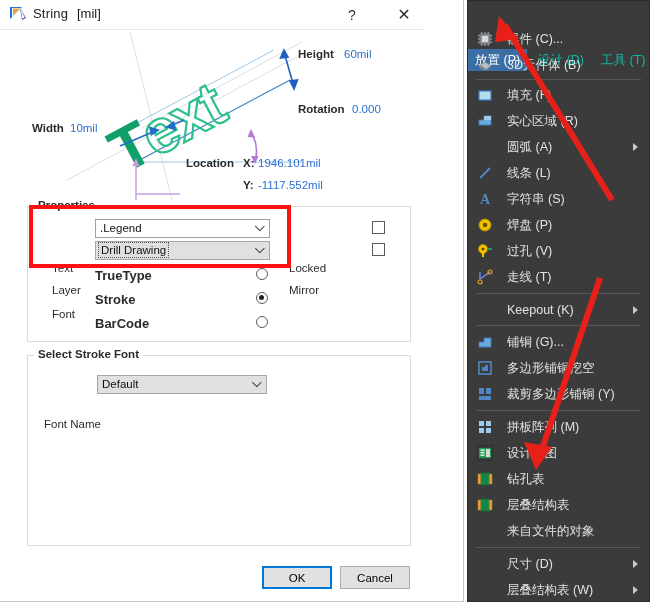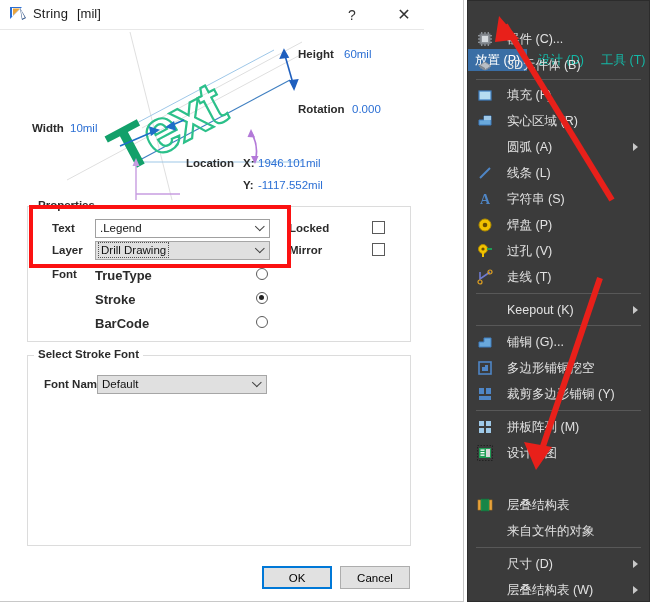--- a/index.html
+++ b/index.html
@@ -81,22 +81,23 @@
     font-weight:bold;
     white-space:nowrap;
   }
   #props-box{left:27px;top:206px;width:384px;height:136px;}
   #props-title{left:34px;top:199px;}
   #font-box{left:27px;top:355px;width:384px;height:191px;}
   #font-title{left:34px;top:348px;}
 
   
   .flabel{
-    position:absolute;font-size:11.5px;font-weight:bold;color:#2b2b2b;
+    position:absolute;font-size:11.5px;font-weight:normal;color:#2b2b2b;
     white-space:nowrap;
+    margin-top:40px;
   }
   .combo{
     position:absolute;height:19px;box-sizing:border-box;
     border:1px solid #a0a0a0;background:#ffffff;
     font-size:11.5px;color:#111;
   }
   .combo .cval{
     position:absolute;left:4px;top:2px;white-space:nowrap;
   }
   .combo .carrow{
@@ -490,20 +491,33 @@
       <rect x="0.5" y="0.5" width="15" height="15" fill="none" stroke="#222" stroke-dasharray="1.5,1.5"></rect>
       <rect x="2" y="3" width="12" height="10" fill="#1f9d55"></rect>
       <rect x="3.5" y="4.5" width="4" height="1.3" fill="#ffffff"></rect>
       <rect x="3.5" y="7" width="4" height="1.3" fill="#ffffff"></rect>
       <rect x="3.5" y="9.5" width="4" height="1.3" fill="#ffffff"></rect>
       <rect x="9" y="4" width="4" height="8" fill="#d8d8d8"></rect>
     </svg>
     <span class="mi-text">设计视图</span>
   </div>
 
+  <div class="mi" style="top:466px">
+    <svg class="mi-icon" viewBox="0 0 16 16">
+      <rect x="1" y="3" width="3" height="10" fill="#e8a33d" stroke="#b87d20" stroke-width="0.6"></rect>
+      <rect x="12" y="3" width="3" height="10" fill="#e8a33d" stroke="#b87d20" stroke-width="0.6"></rect>
+      <rect x="4" y="2" width="8" height="12" fill="#1f9d55" stroke="#15693a" stroke-width="0.6"></rect>
+      <g stroke="#0d5a2e" stroke-width="0.7">
+          <line x1="6" y1="2" x2="6" y2="14"></line>
+          <line x1="8" y1="2" x2="8" y2="14"></line>
+          <line x1="10" y1="2" x2="10" y2="14"></line>
+        </g>
+    </svg>
+    <span class="mi-text">钻孔表</span>
+  </div>
 
   <div class="mi" style="top:492px">
     <svg class="mi-icon" viewBox="0 0 16 16">
       <rect x="1" y="3" width="3" height="10" fill="#e8a33d" stroke="#b87d20" stroke-width="0.6"></rect>
       <rect x="12" y="3" width="3" height="10" fill="#e8a33d" stroke="#b87d20" stroke-width="0.6"></rect>
       <rect x="4" y="2" width="8" height="12" fill="#1f9d55" stroke="#15693a" stroke-width="0.6"></rect>
       <g stroke="#0d5a2e" stroke-width="0.7">
           <line x1="6" y1="2" x2="6" y2="14"></line>
           <line x1="8" y1="2" x2="8" y2="14"></line>
           <line x1="10" y1="2" x2="10" y2="14"></line>

